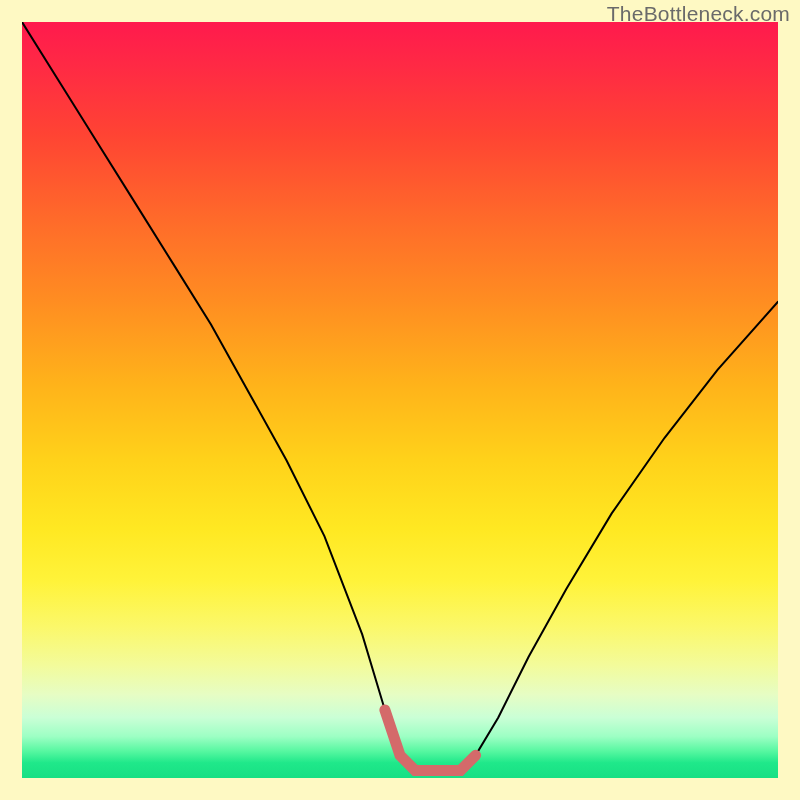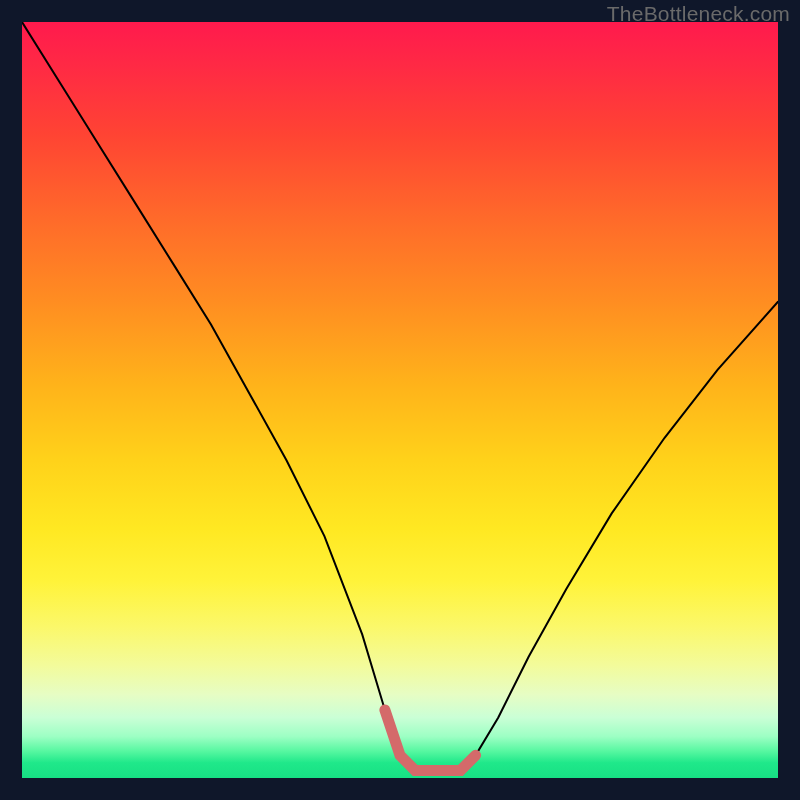--- a/index.html
+++ b/index.html
@@ -8,21 +8,21 @@
     width: 800px;
     height: 800px;
     background: #000;
     overflow: hidden;
     font-family: Arial, Helvetica, sans-serif;
   }
   .frame {
     position: relative;
     width: 800px;
     height: 800px;
-    background: #0f172a;
+    background: #fef9c3;
   }
   .plot {
     position: absolute;
     left: 22px;
     top: 22px;
     width: 756px;
     height: 756px;
     background: linear-gradient(to bottom,
       #ff1a4d 0%,
       #ff2a44 6%,

